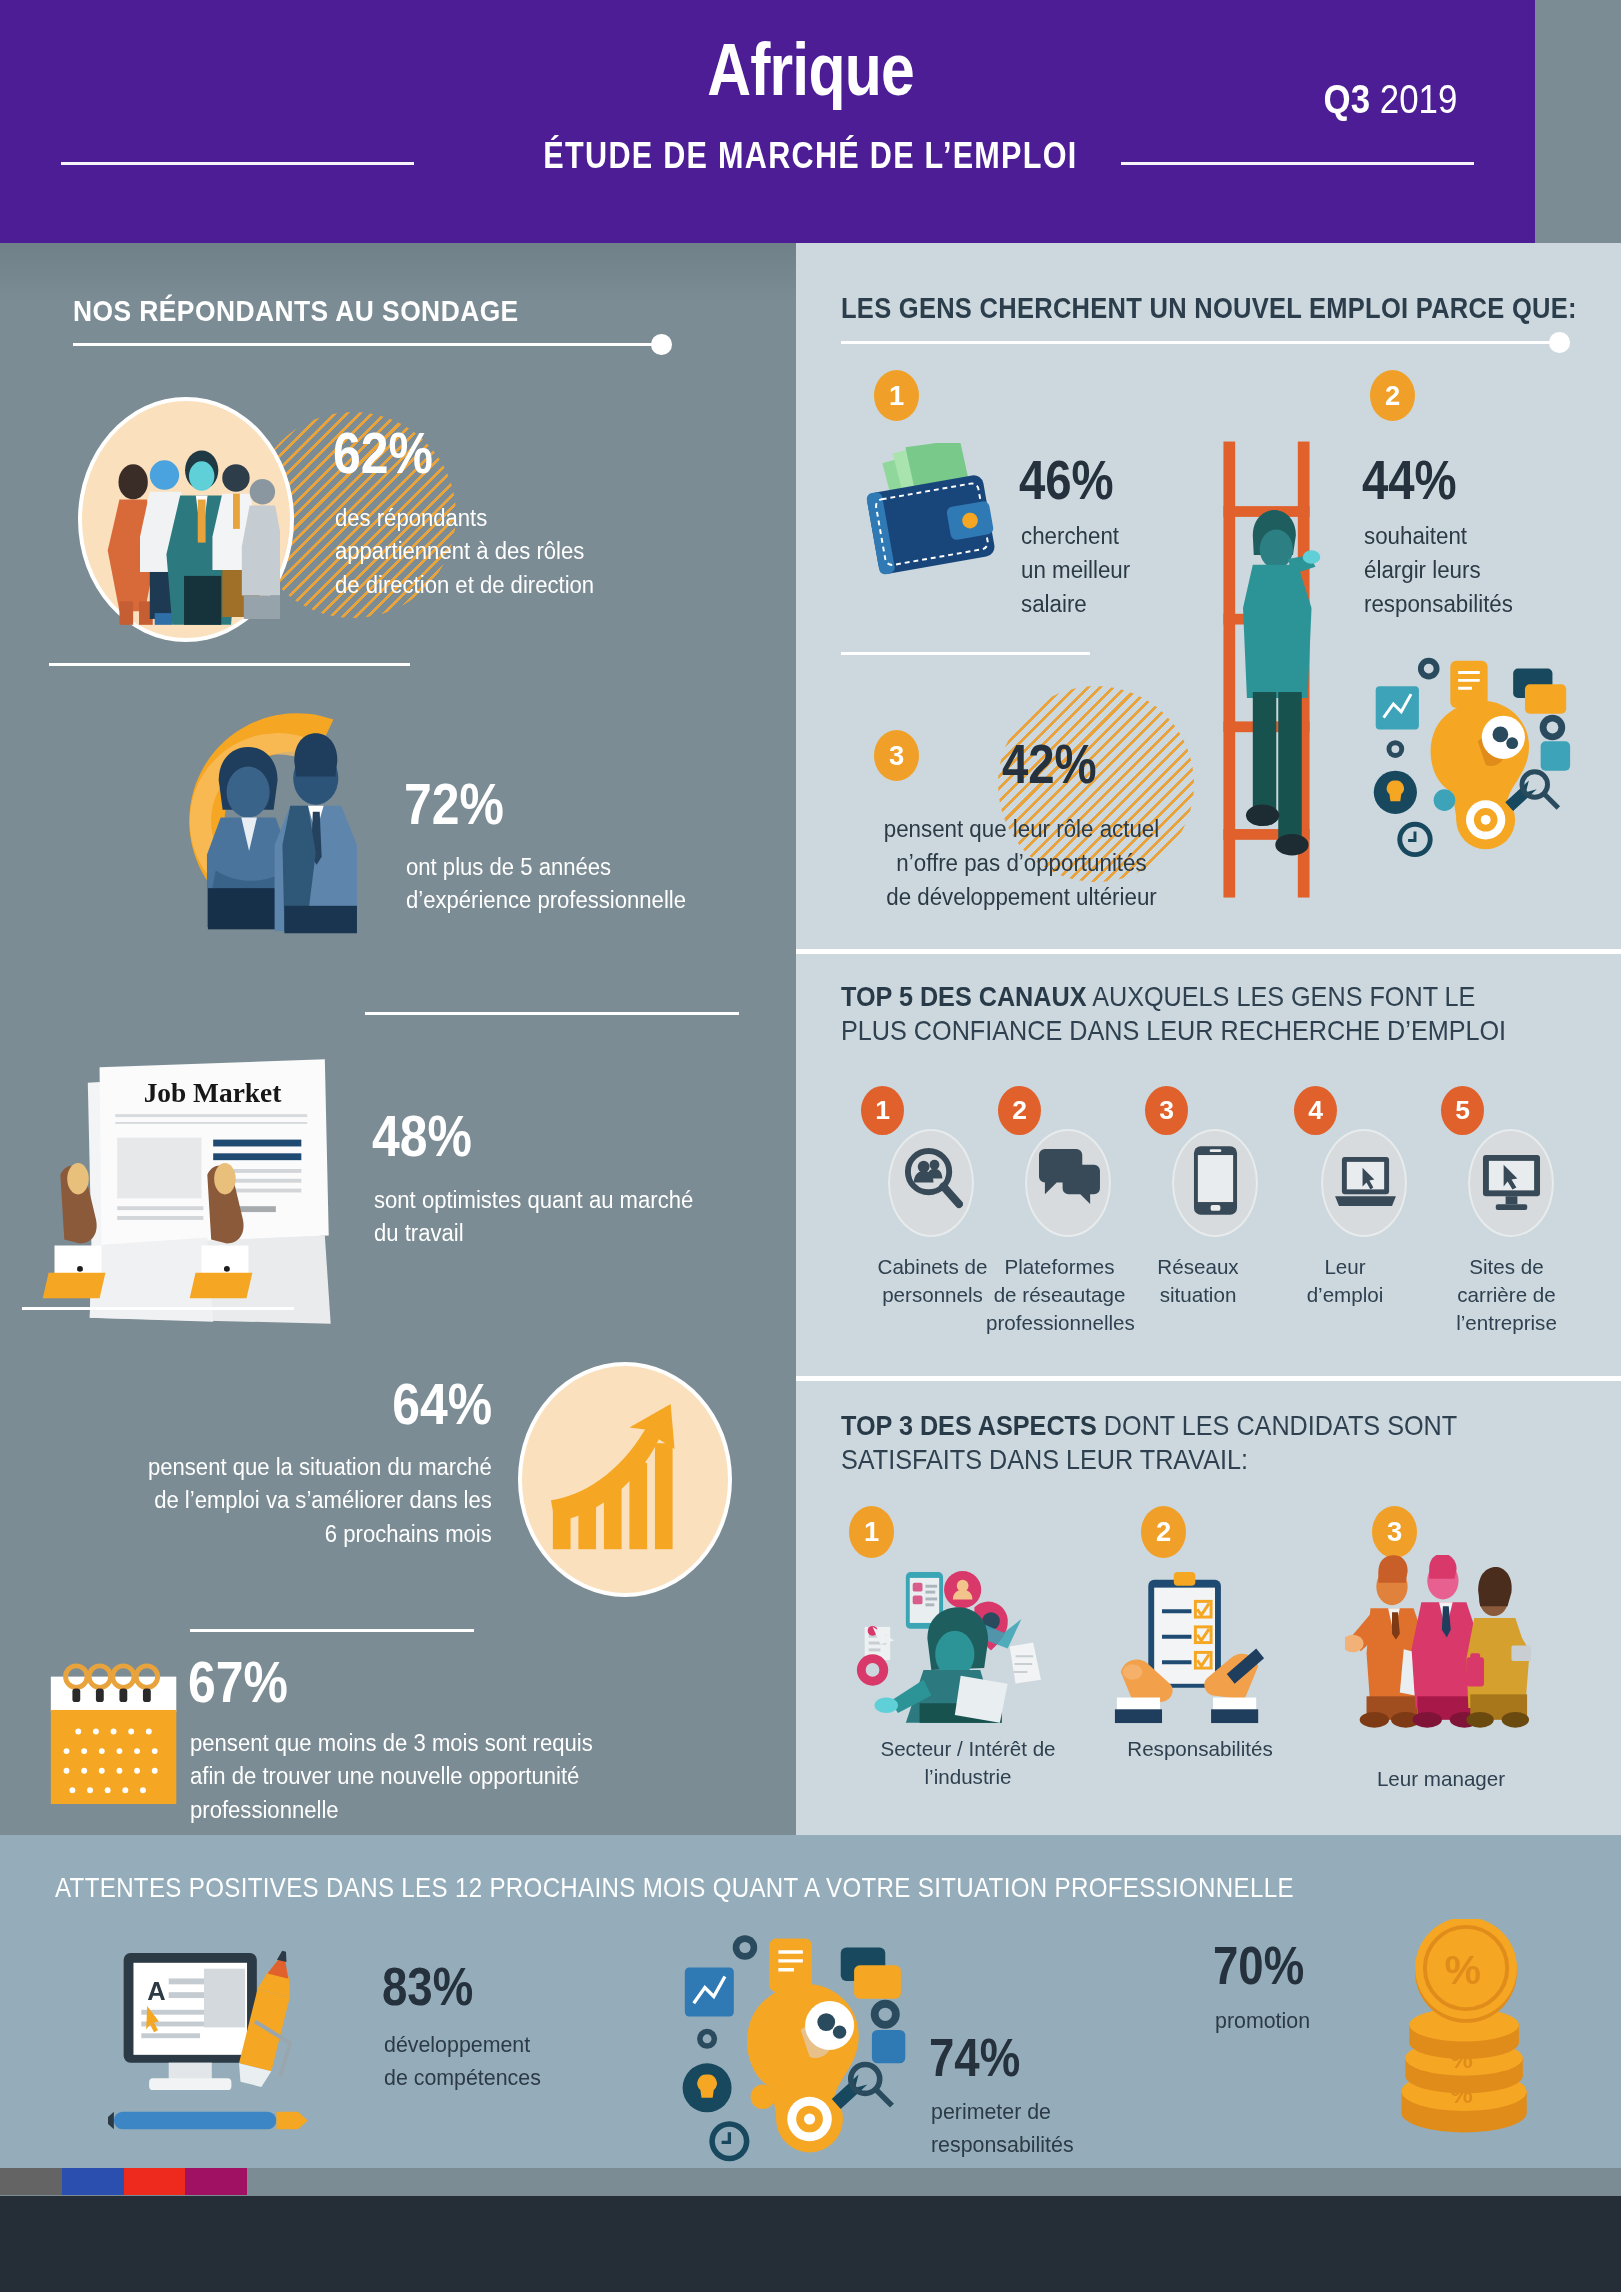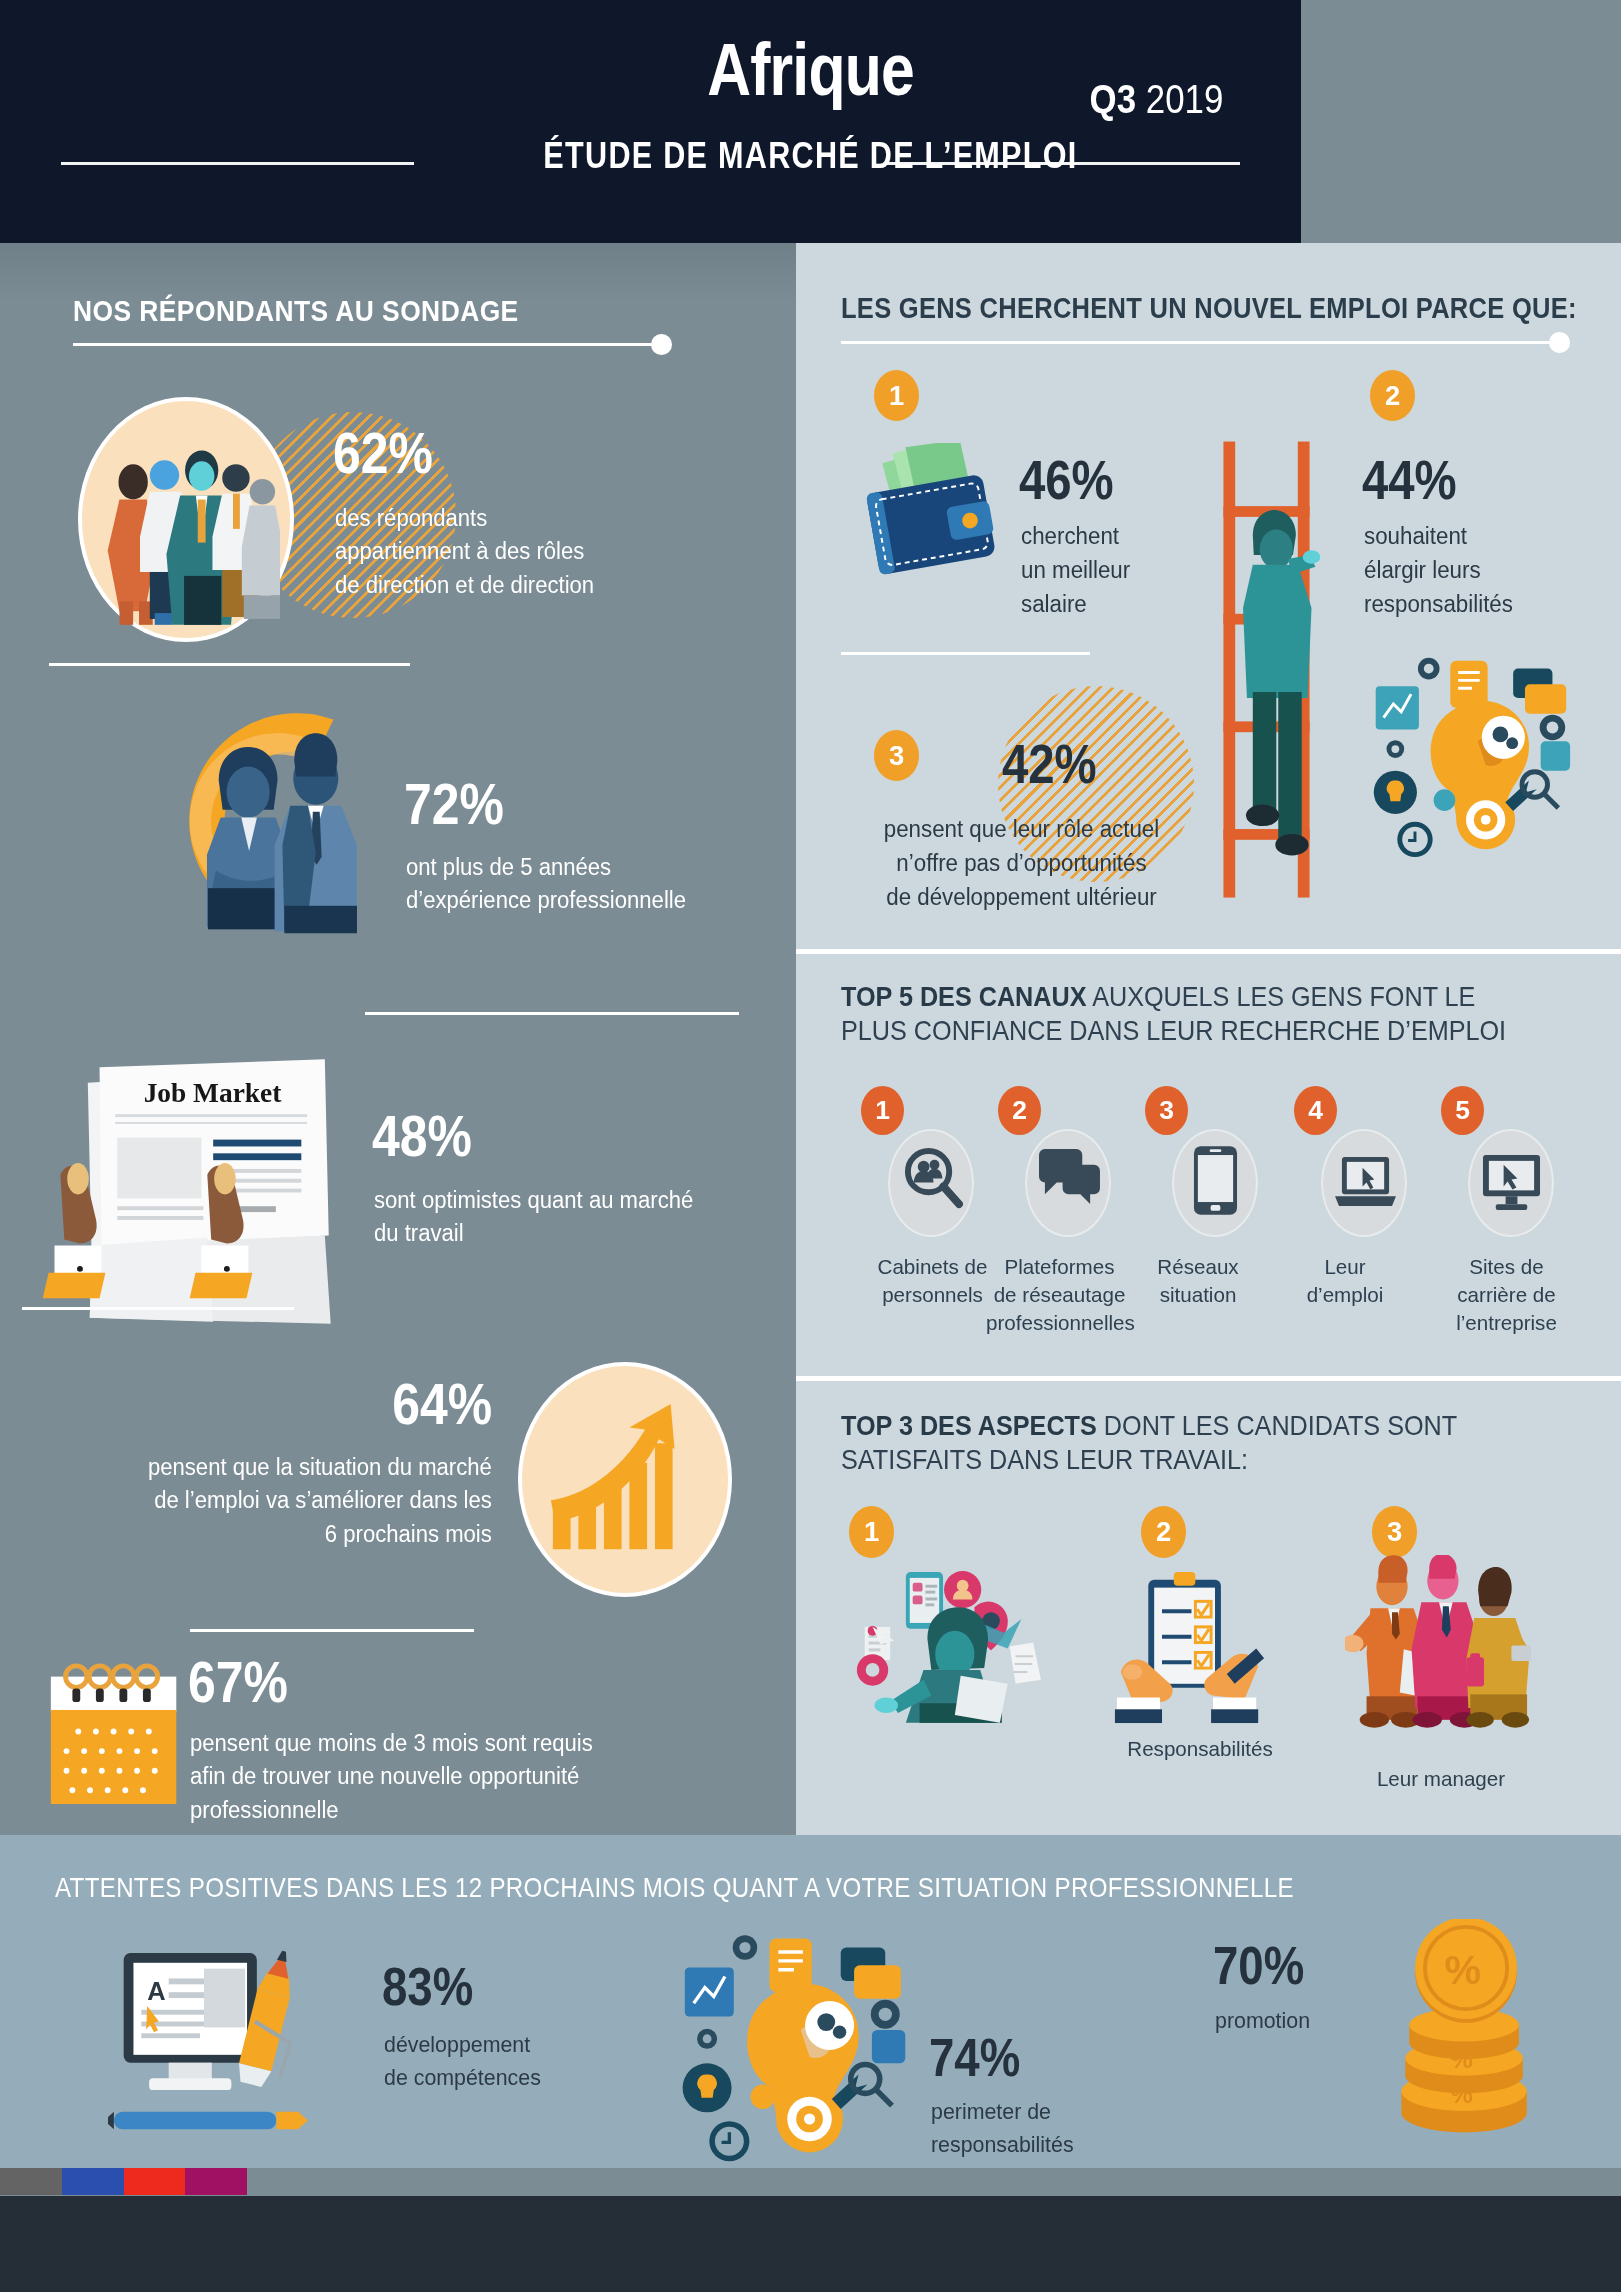--- a/index.html
+++ b/index.html
@@ -7,22 +7,22 @@
   body {
     width: 1621px; height: 2293px;
     font-family: "Liberation Sans", sans-serif;
     overflow: hidden;
     position: relative;
   }
   .page { position: relative; width: 1621px; height: 2293px; background: #7c8c94; }
 
   
   .header {
-    position: absolute; left: 0; top: 0; width: 1301px; height: 243px;
-    background: #0f172a;
+    position: absolute; left: 0; top: 0; width: 1535px; height: 243px;
+    background: #4c1d95;
   }
   .hdr-title {
     position: absolute; left: 0; top: 27.4px; width: 1621px;
     text-align: center; color: #ffffff;
     font-size: 74px; font-weight: bold; letter-spacing: -1px;
     transform: scaleX(0.82); transform-origin: center top;
   }
   .hdr-sub {
     position: absolute; left: 0; top: 135px; width: 1621px;
     text-align: center; color: #ffffff;
@@ -567,20 +567,22 @@
       </g>
 
     <path d="M78 74 c0-22 16-32 32-32 s30 12 30 34 l-4 28 -54 2z" fill="#1f5e5e"></path>
     <ellipse cx="106" cy="90" rx="20" ry="24" fill="#2c9497"></ellipse>
     <path d="M74 106 h58 l16 54 h-92z" fill="#2c7a7f"></path>
     <rect x="70" y="140" width="84" height="20" fill="#18524f"></rect>
     <path d="M74 116 l-34 22 8 12 34 -18z" fill="#2c9497"></path>
     <ellipse cx="36" cy="142" rx="12" ry="8" fill="#5fd0d8"></ellipse>
     <polygon points="112,112 160,120 152,160 106,152" fill="#e9eef0"></polygon>
   </svg>
+  <div class="aspect-label" style="left:831px; top:1735px; width:274px; white-space:pre;">Secteur / Intérêt de
+l’industrie</div>
 
   <div class="badge amber" style="left:1141px; top:1506px; width:45px; height:52px; font-size:27.4px;">2</div>
   <svg style="position:absolute; left:1111px; top:1568px;" width="157" height="157" viewBox="0 0 160 160">
     <rect x="38" y="12" width="74" height="110" rx="6" fill="#1f4a72"></rect>
     <rect x="44" y="20" width="62" height="98" fill="#f2f4f5"></rect>
     <rect x="64" y="4" width="22" height="14" rx="4" fill="#f5a623"></rect>
     <g stroke="#1f4a72" stroke-width="4">
         <path d="M52 44 h30M52 70 h30M52 96 h30"></path>
       </g>
     <g fill="none" stroke="#f5a623" stroke-width="3">

